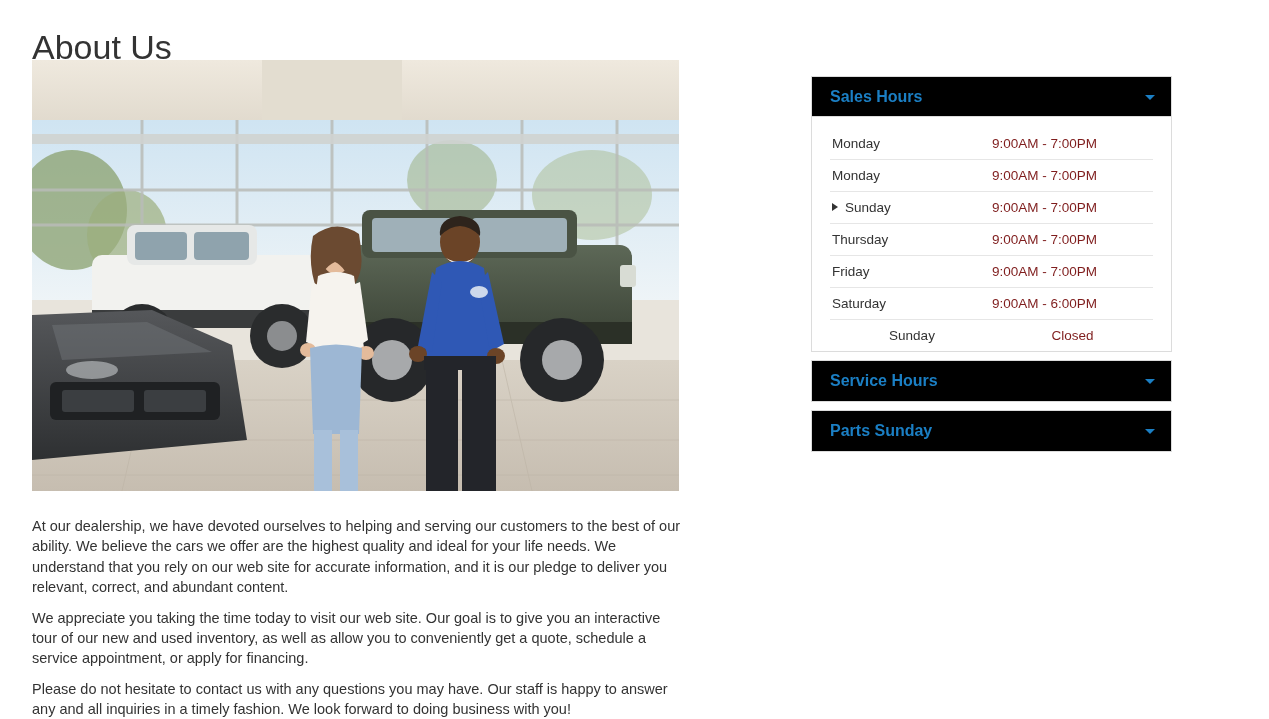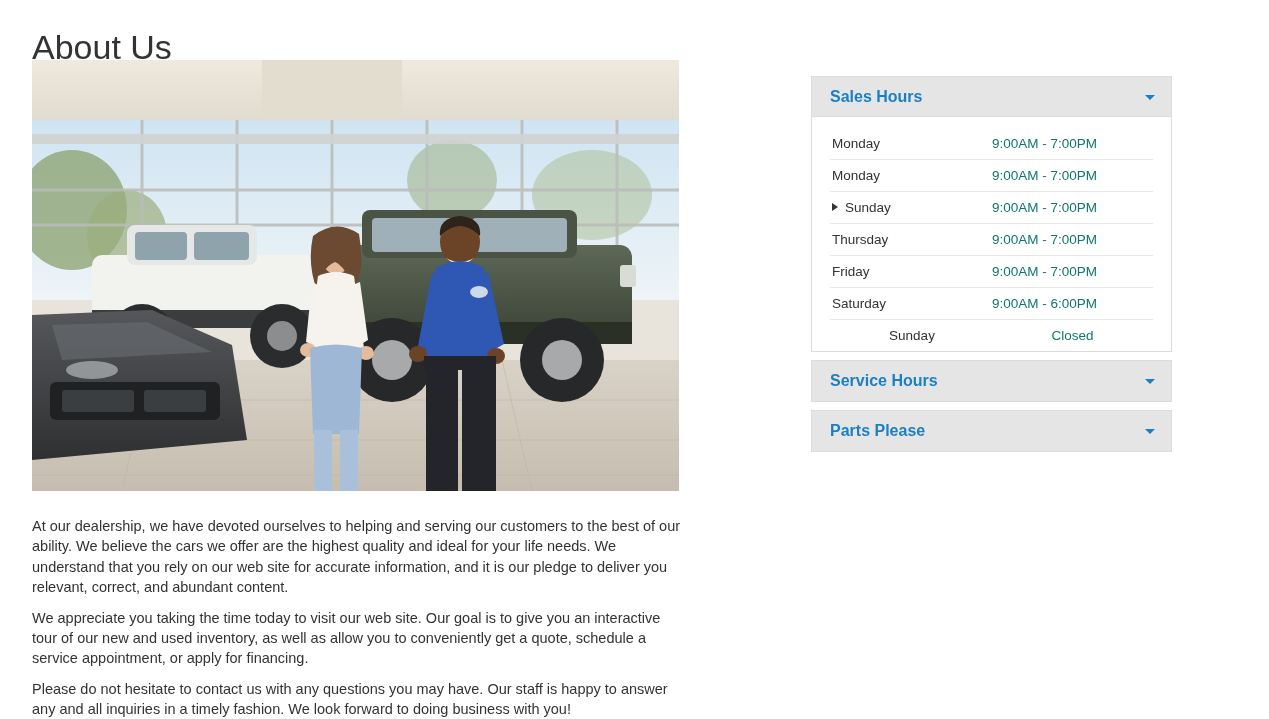--- a/index.html
+++ b/index.html
@@ -62,21 +62,21 @@
     top: 76px;
     width: 361px;
   }
   .panel {
     border: 1px solid #dcdcdc;
     background: #ffffff;
     margin-bottom: 8px;
   }
   .panel-head {
     height: 40px;
-    background: #e5e5e5;
+    background: #000000;
     border-bottom: 1px solid #dcdcdc;
     display: flex;
     align-items: center;
     padding: 0 18px;
     cursor: pointer;
     position: relative;
   }
   .panel.collapsed .panel-head { border-bottom: none; }
   .panel-title {
     font-size: 16px;
@@ -104,21 +104,21 @@
   .hours-table tr { border-bottom: 1px solid #e6e6e6; }
   .hours-table tr:last-child { border-bottom: none; text-align: center; }
   .hours-table td {
     font-size: 13.5px;
     color: #333333;
     padding: 8px 0 8px 0;
     height: 31px;
     vertical-align: middle;
   }
   .hours-table td.day { width: 162px; padding-left: 2px; position: relative; }
-  .hours-table td.time { color: #0f766e; }
+  .hours-table td.time { color: #7f1d1d; }
   .row-marker {
     display: inline-block;
     width: 0; height: 0;
     border-top: 4.5px solid transparent;
     border-bottom: 4.5px solid transparent;
     border-left: 6px solid #333333;
     margin-right: 7px;
     vertical-align: middle;
     position: relative;
     top: -1px;
@@ -310,19 +310,19 @@
 
     <div class="panel collapsed">
       <div class="panel-head">
         <span class="panel-title">Service Hours</span>
         <span class="caret"></span>
       </div>
     </div>
 
     <div class="panel collapsed">
       <div class="panel-head">
-        <span class="panel-title">Parts Please</span>
+        <span class="panel-title">Parts Sunday</span>
         <span class="caret"></span>
       </div>
     </div>
 
   </div>
 </div>
 
 </body></html>

